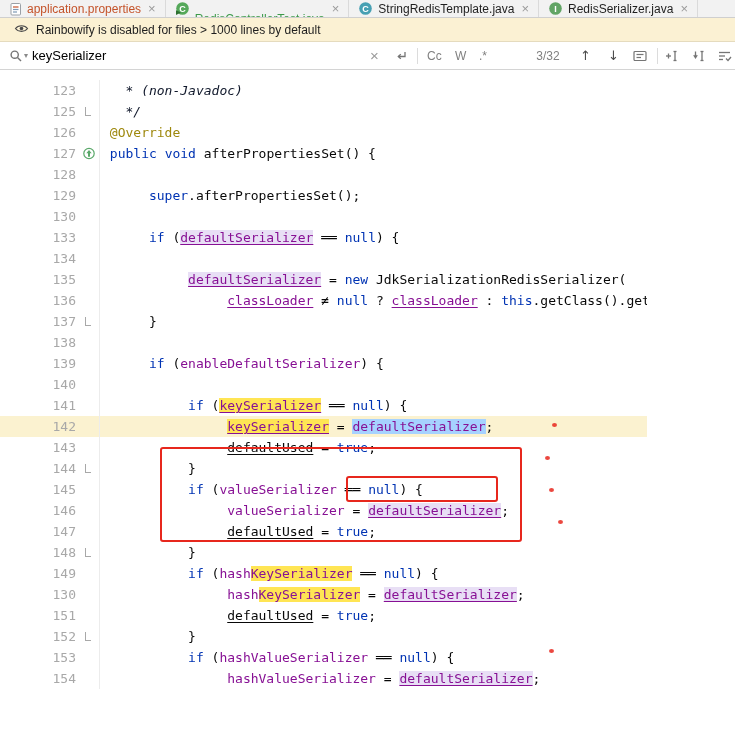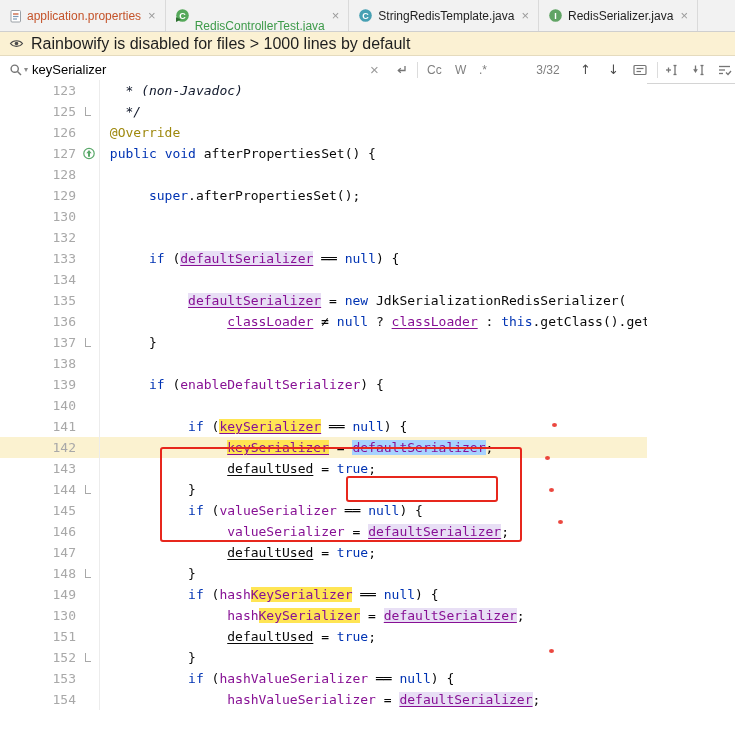--- a/index.html
+++ b/index.html
@@ -1,26 +1,26 @@
 <!DOCTYPE html>
 <html><head>
 <meta charset="utf-8">
 <style>
   *{box-sizing:border-box;margin:0;padding:0}
   html,body{width:735px;height:745px;overflow:hidden;background:#fff;font-family:"Liberation Sans",sans-serif}
   .app{position:relative;width:735px;height:745px;background:#fff}
 
   
-  .tabbar{height:32px;background:#F2F2F2;border-bottom:1px solid #CFCFCF;display:flex;align-items:stretch;overflow:hidden}
+  .tabbar{height:18px;background:#F2F2F2;border-bottom:1px solid #CFCFCF;display:flex;align-items:stretch;overflow:hidden}
   .tab{display:flex;align-items:center;gap:5px;padding:0 9px;border-right:1px solid #DADADA;font-size:12px;cursor:pointer;white-space:nowrap}
   .tab-icon{display:flex;align-items:center}
   .tab-close{color:#9B9B9B;font-size:13px;margin-left:2px;line-height:1}
 
   
-  .notification{height:24px;background:#FBF1D3;border-bottom:1px solid #E5DBBE;display:flex;align-items:center;padding:0 9px;gap:7px;font-size:16px;color:#1E1E1E}
+  .notification{height:24px;background:#FBF1D3;border-bottom:1px solid #E5DBBE;display:flex;align-items:center;padding:0 14px;gap:7px;font-size:12px;color:#1E1E1E}
 
   
   .searchbar{position:relative;height:28px;background:#FFFFFF;border-bottom:1px solid #D4D4D4}
   .sb{position:absolute;top:0;height:100%;display:flex;align-items:center;color:#808080;font-size:12px;cursor:pointer}
   .sb.noptr{cursor:default}
   .query{font-size:13px;color:#000}
   .clear{font-size:15px;color:#9B9B9B}
   .arrow{font-size:13px;color:#4C4C4C;font-family:"DejaVu Sans",sans-serif}
   .count{width:40px;justify-content:center}
   .vsep{position:absolute;top:6px;width:1px;height:16px;background:#DCDCDC}
@@ -209,25 +209,20 @@
           <span class="lnum">129</span>
           <span class="gslot"></span>
           <span class="code"><span class="tk-pln">      </span><span class="tk-kw">super</span><span class="tk-pln">.afterPropertiesSet();</span></span>
         </div>
         <div class="line">
           <span class="lnum">130</span>
           <span class="gslot"></span>
           <span class="code"></span>
         </div>
         <div class="line">
-          <span class="lnum">132</span>
-          <span class="gslot"></span>
-          <span class="code"></span>
-        </div>
-        <div class="line">
           <span class="lnum">133</span>
           <span class="gslot"></span>
           <span class="code"><span class="tk-pln">      </span><span class="tk-kw">if</span><span class="tk-pln"> (</span><span class="tk-fld hl-l ul">defaultSerializer</span><span class="tk-pln"> ══ </span><span class="tk-kw">null</span><span class="tk-pln">) {</span></span>
         </div>
         <div class="line">
           <span class="lnum">134</span>
           <span class="gslot"></span>
           <span class="code"></span>
         </div>
         <div class="line">

